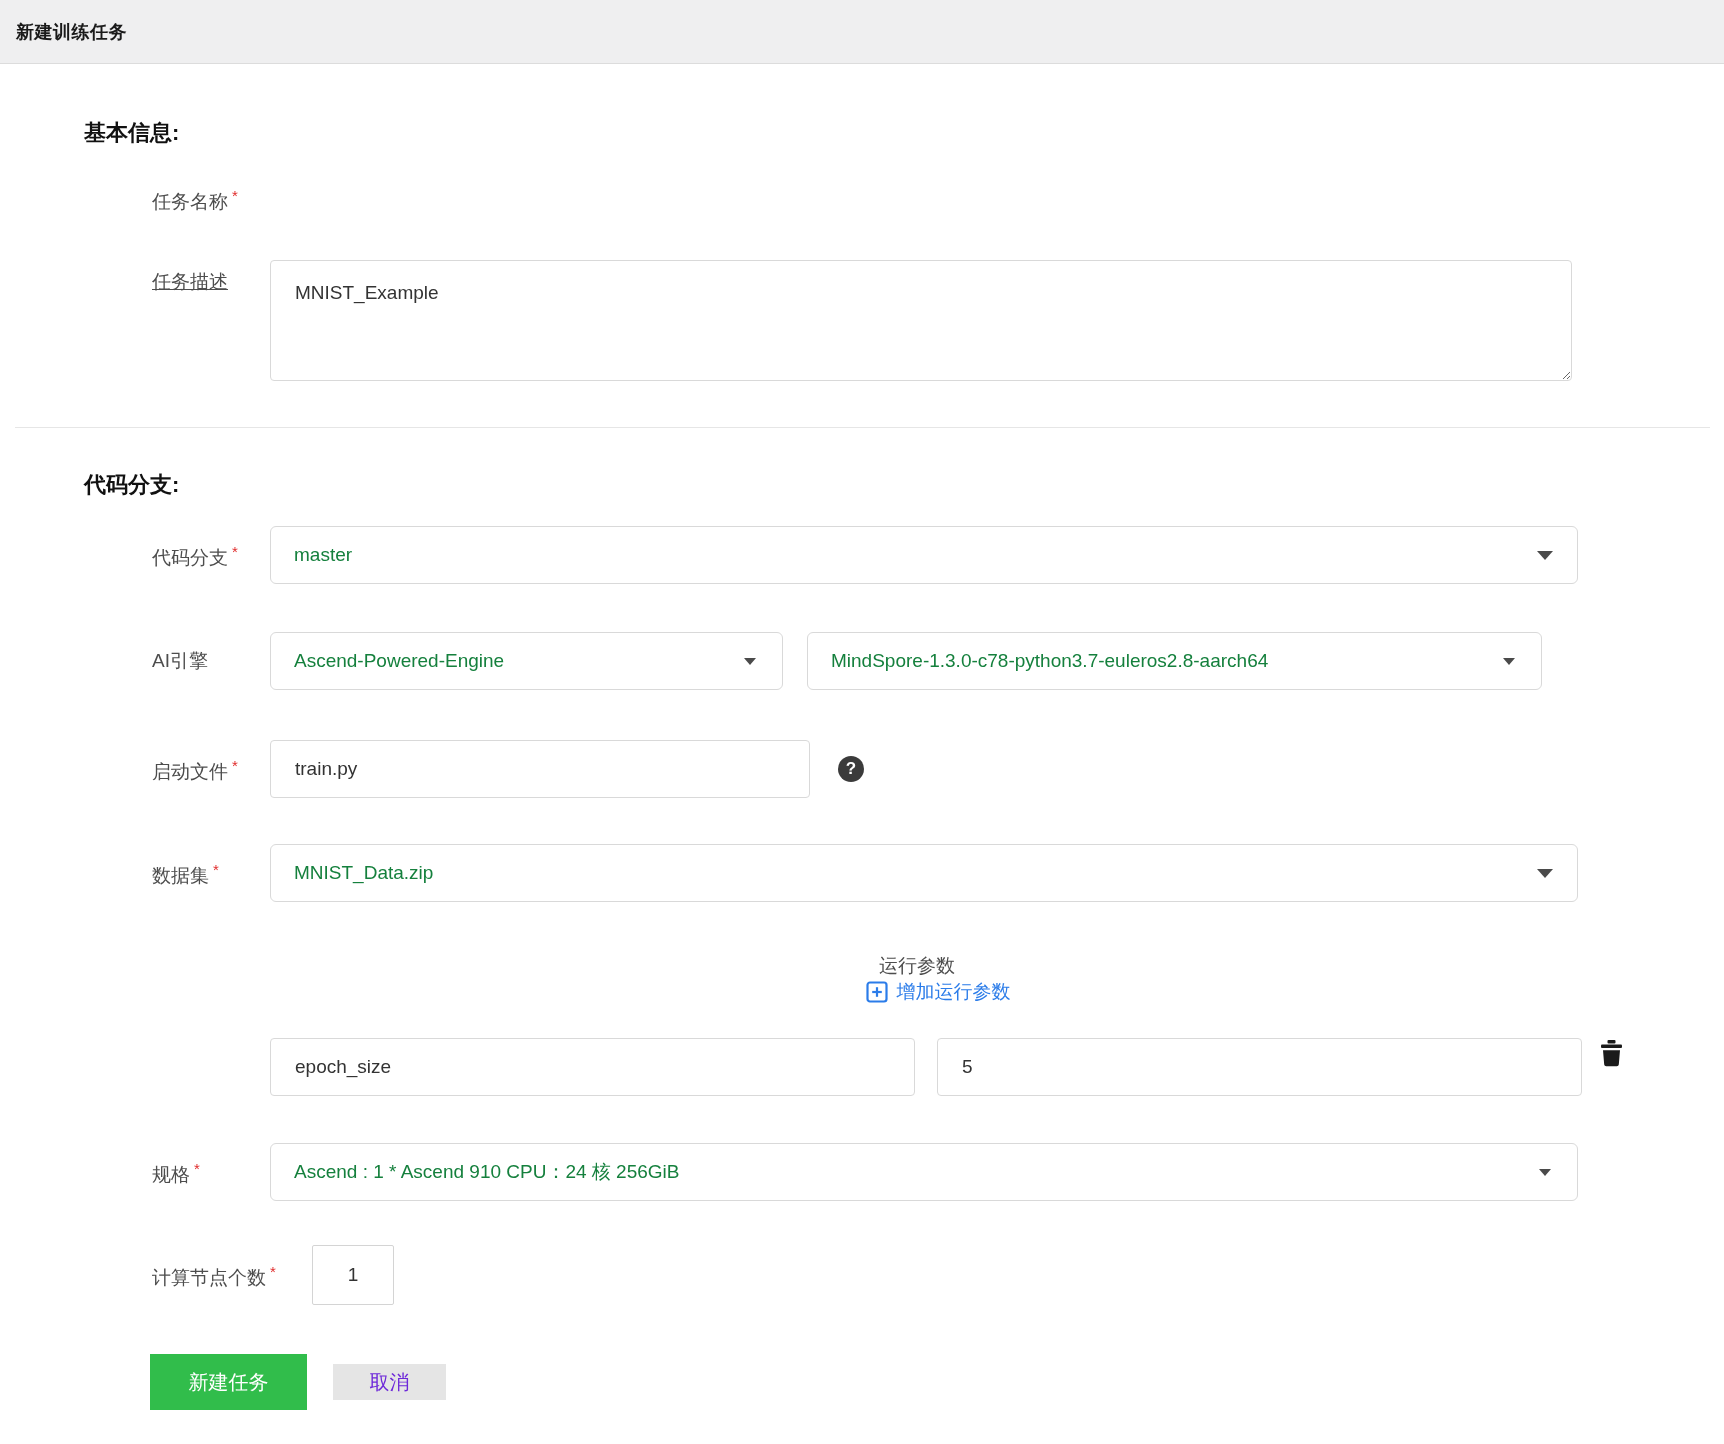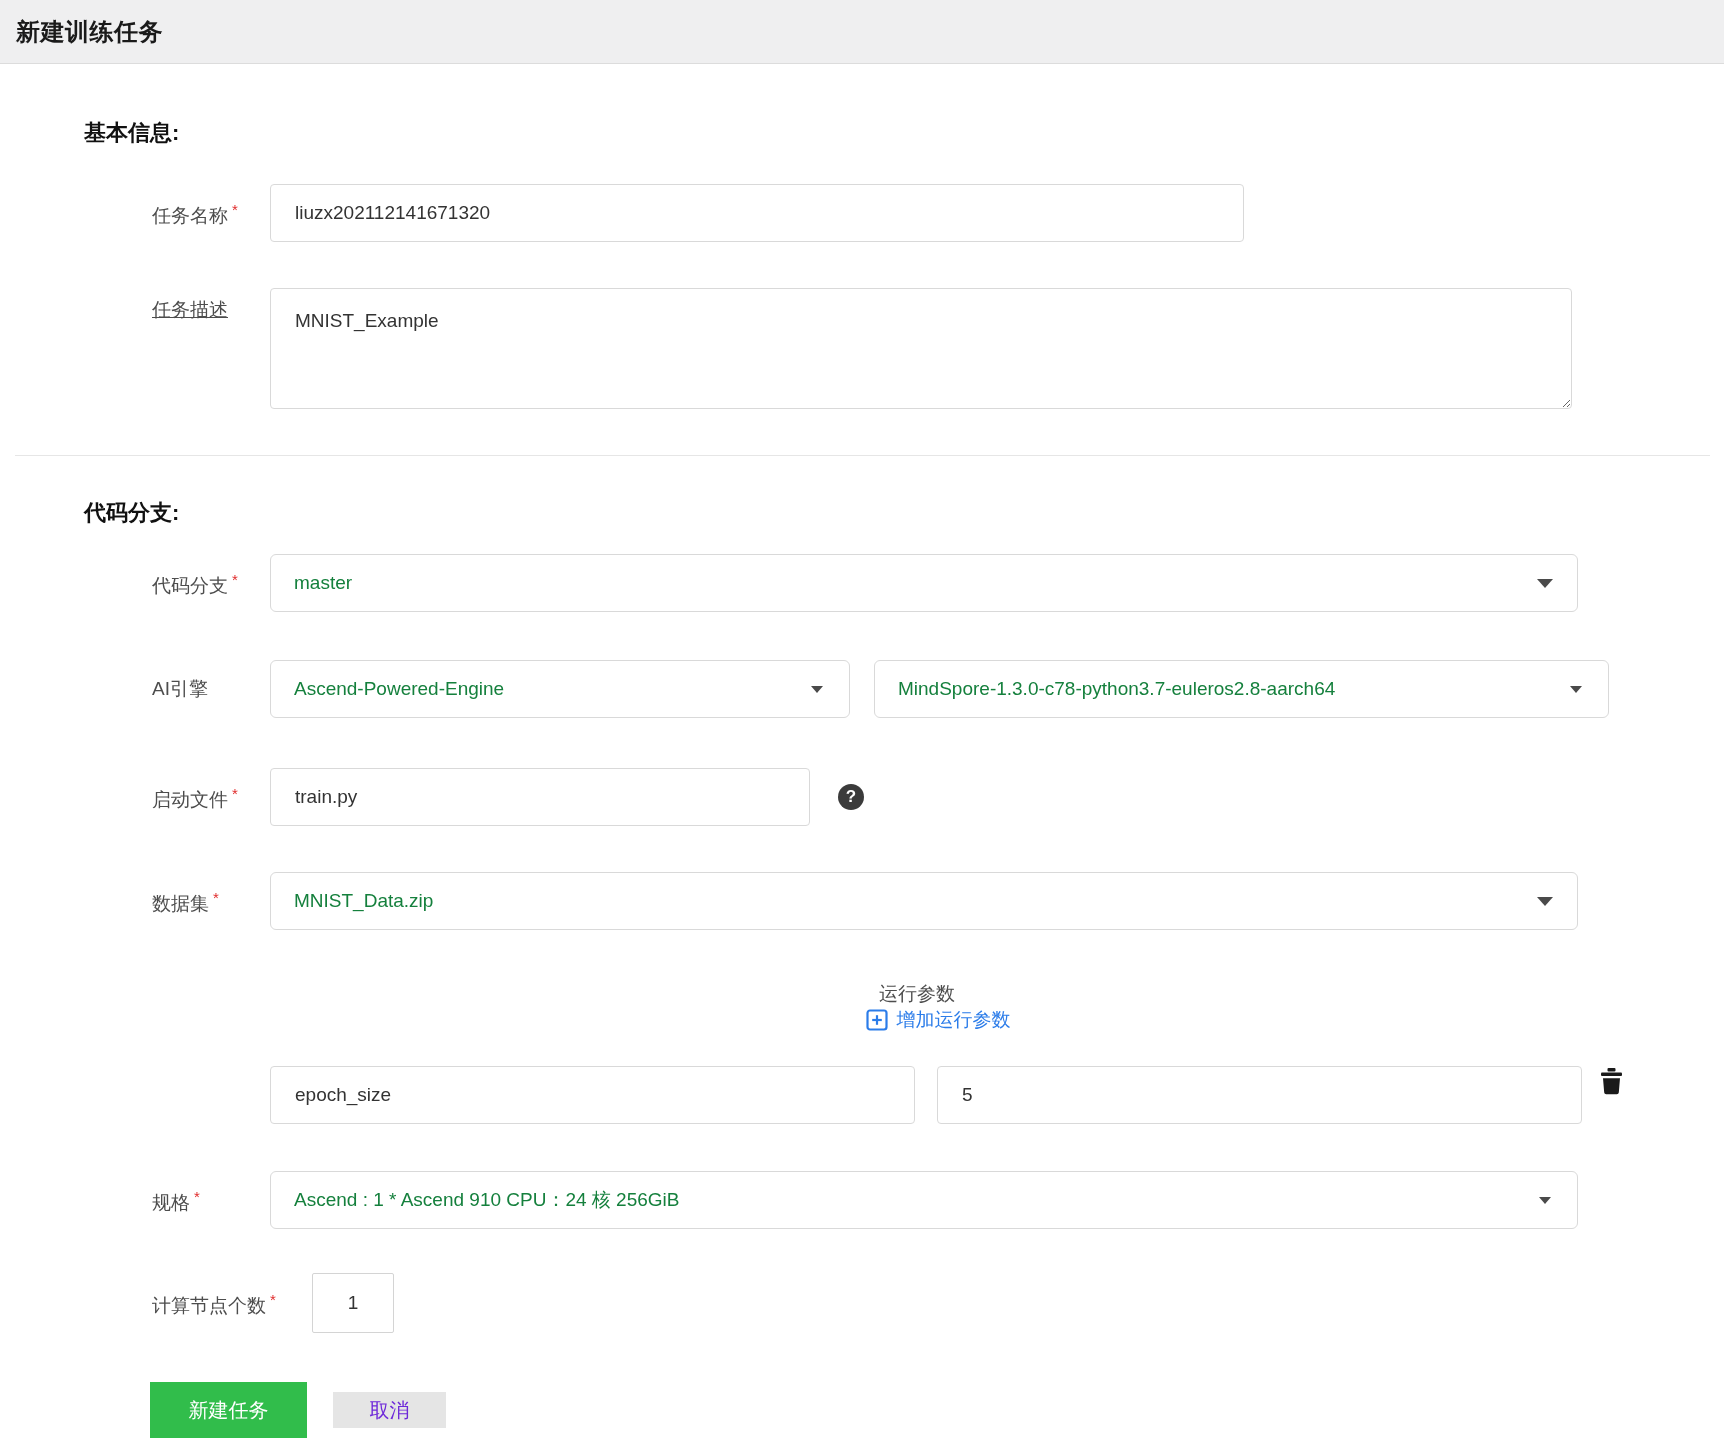--- a/index.html
+++ b/index.html
@@ -15,21 +15,21 @@
   
   .titlebar {
     height: 64px;
     background: #efeff0;
     border-bottom: 1px solid #dcdcdc;
     display: flex;
     align-items: center;
     padding-left: 16px;
   }
   .titlebar h1 {
-    font-size: 24px;
+    font-size: 18px;
     font-weight: 700;
     color: #1a1a1a;
     letter-spacing: 0.5px;
   }
 
   
   .section-heading {
     margin-left: 84px;
     font-size: 22px;
     font-weight: 700;
@@ -104,21 +104,21 @@
     border-radius: 6px;
     background: #fff;
     display: flex;
     align-items: center;
     padding: 0 50px 0 23px;
     font-size: 19px;
     color: #15803d;
     cursor: pointer;
   }
   .select.wide  { width: 1308px; }
-  .select.ai1   { width: 580px; }
+  .select.ai1   { width: 513px; }
   .select.ai2   { width: 735px; margin-left: 24px; }
   .select .caret {
     position: absolute;
     right: 24px;
     top: 50%;
     margin-top: -4px;
     width: 0; height: 0;
     border-left: 8px solid transparent;
     border-right: 8px solid transparent;
     border-top: 9px solid #4a4a4a;
@@ -233,21 +233,20 @@
 <body>
 
 <header class="titlebar">
   <h1>新建训练任务</h1>
 </header>
 
 <h2 class="section-heading first">基本信息:</h2>
 
 <div class="row mt-name">
   <div class="label"><span>任务名称</span><span class="req">*</span></div>
-  <input class="txt-input w-name" type="text" value="liuzx202112141671320" style="">
 </div>
 
 <div class="row top-align mt-desc">
   <div class="label"><span>任务描述</span></div>
   <textarea class="desc" style="">MNIST_Example</textarea>
 </div>
 
 <div class="divider"></div>
 
 <h2 class="section-heading second">代码分支:</h2>

